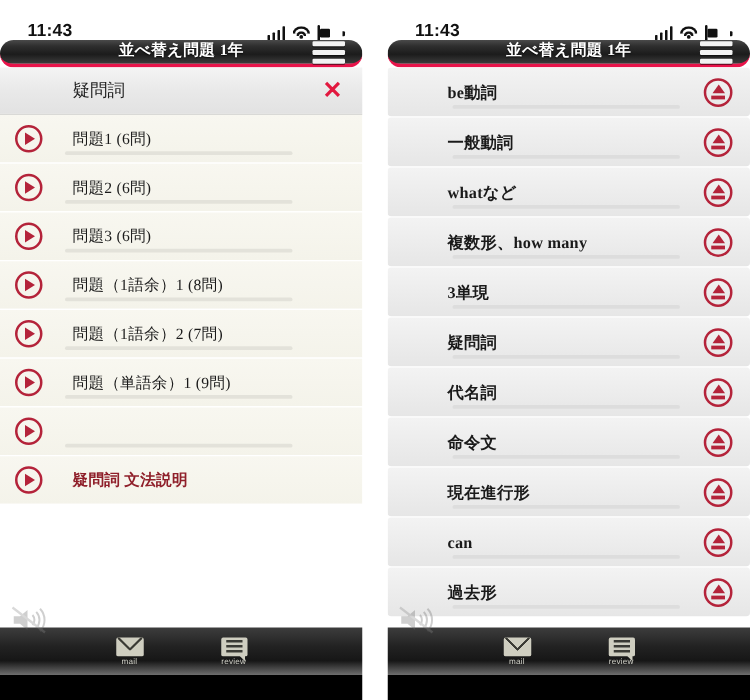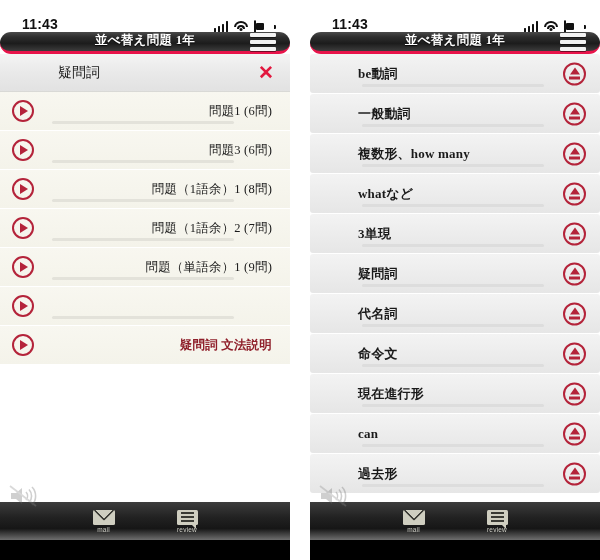--- a/index.html
+++ b/index.html
@@ -145,21 +145,20 @@
   .row {
     position: relative;
     height: 39px;
     display: flex;
     align-items: center;
     padding: 0 18px 0 10px;
     border-bottom: 1px solid #ffffff;
   }
   .list.cream .row {
     background: linear-gradient(to bottom, #f8f7f0 0%, #f4f3ea 100%);
-    justify-content: flex-end;
   }
   .list.gray .row {
     background: linear-gradient(to bottom, #f3f3f3 0%, #e6e6e6 100%);
     border-radius: 3px;
     margin-bottom: 1px;
     border-bottom: none;
   }
   .row .underline {
     position: absolute;
     left: 52px; right: 56px; bottom: 6px;
@@ -348,20 +347,25 @@
     </div>
 
     <div class="list cream" id="left-list">
         <div class="row">
           <span class="icon-play"></span>
           <span class="row-label">問題1 (6問)</span>
           <span class="underline"></span>
         </div>
         <div class="row">
           <span class="icon-play"></span>
+          <span class="row-label">問題2 (6問)</span>
+          <span class="underline"></span>
+        </div>
+        <div class="row">
+          <span class="icon-play"></span>
           <span class="row-label">問題3 (6問)</span>
           <span class="underline"></span>
         </div>
         <div class="row">
           <span class="icon-play"></span>
           <span class="row-label">問題（1語余）1 (8問)</span>
           <span class="underline"></span>
         </div>
         <div class="row">
           <span class="icon-play"></span>
@@ -453,29 +457,29 @@
         </div>
         <div class="row">
           <span class="row-label">一般動詞</span>
           <span class="underline"></span>
           <span class="icon-eject">
             <span class="tri"></span>
             <span class="bar"></span>
           </span>
         </div>
         <div class="row">
+          <span class="row-label">whatなど</span>
+          <span class="underline"></span>
+          <span class="icon-eject">
+            <span class="tri"></span>
+            <span class="bar"></span>
+          </span>
+        </div>
+        <div class="row">
           <span class="row-label">複数形、how many</span>
-          <span class="underline"></span>
-          <span class="icon-eject">
-            <span class="tri"></span>
-            <span class="bar"></span>
-          </span>
-        </div>
-        <div class="row">
-          <span class="row-label">whatなど</span>
           <span class="underline"></span>
           <span class="icon-eject">
             <span class="tri"></span>
             <span class="bar"></span>
           </span>
         </div>
         <div class="row">
           <span class="row-label">3単現</span>
           <span class="underline"></span>
           <span class="icon-eject">

